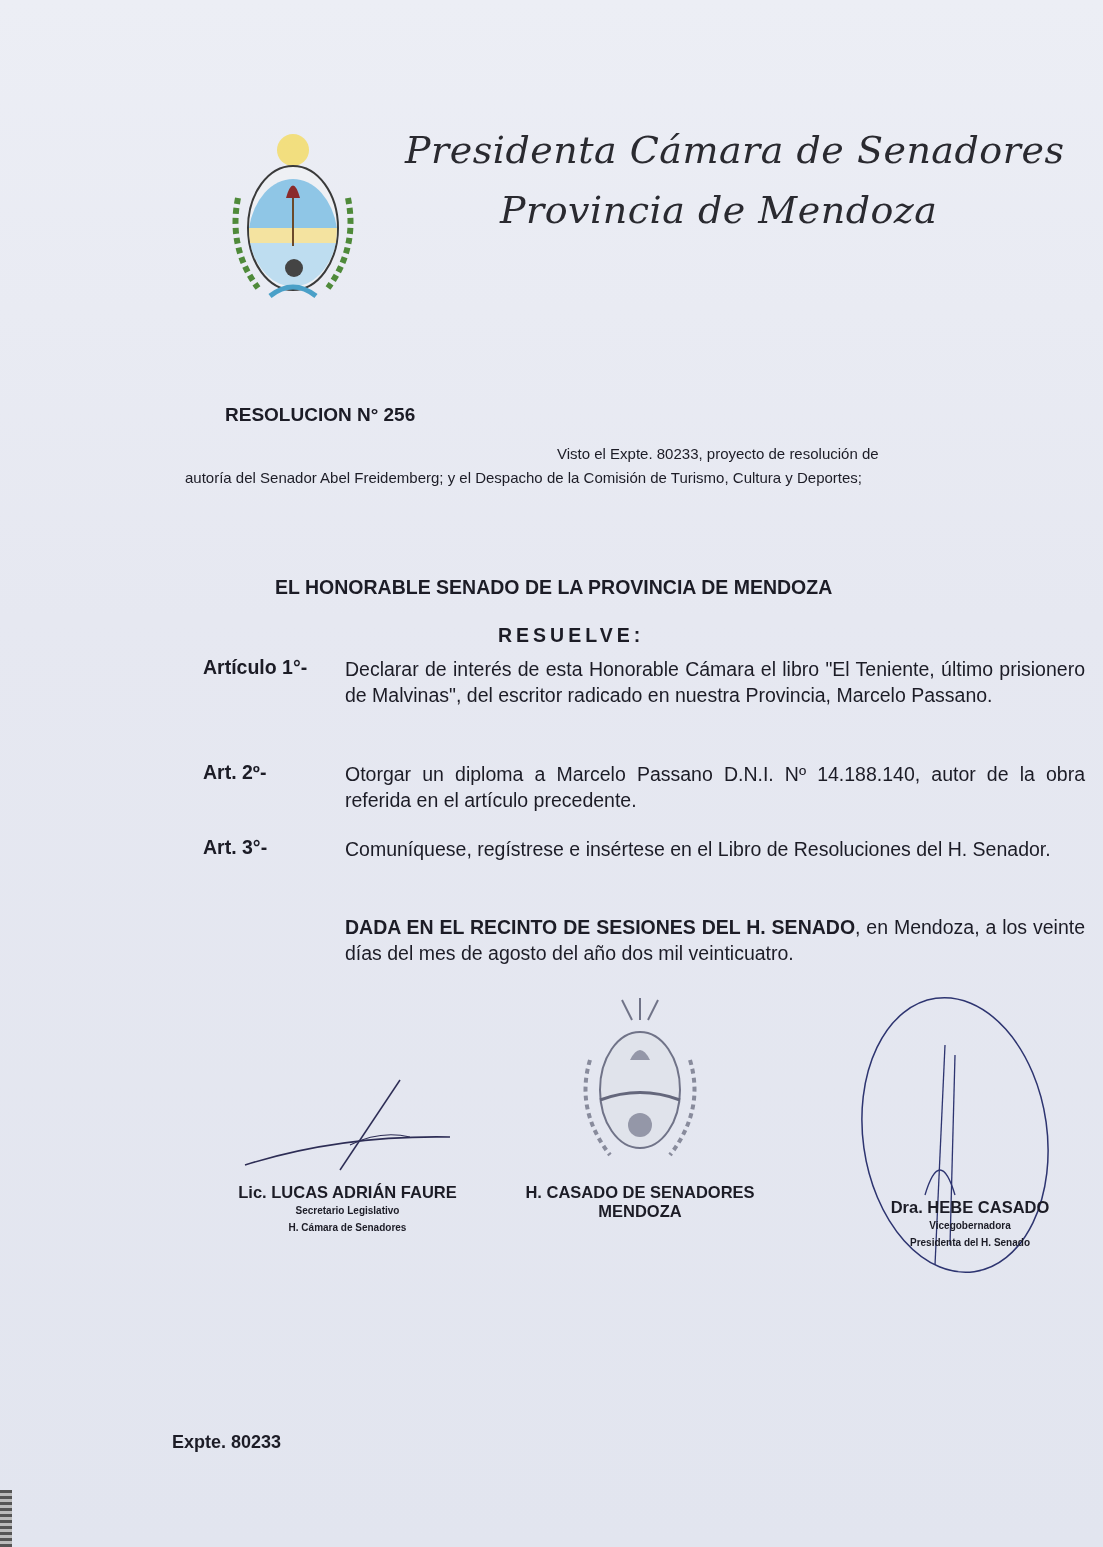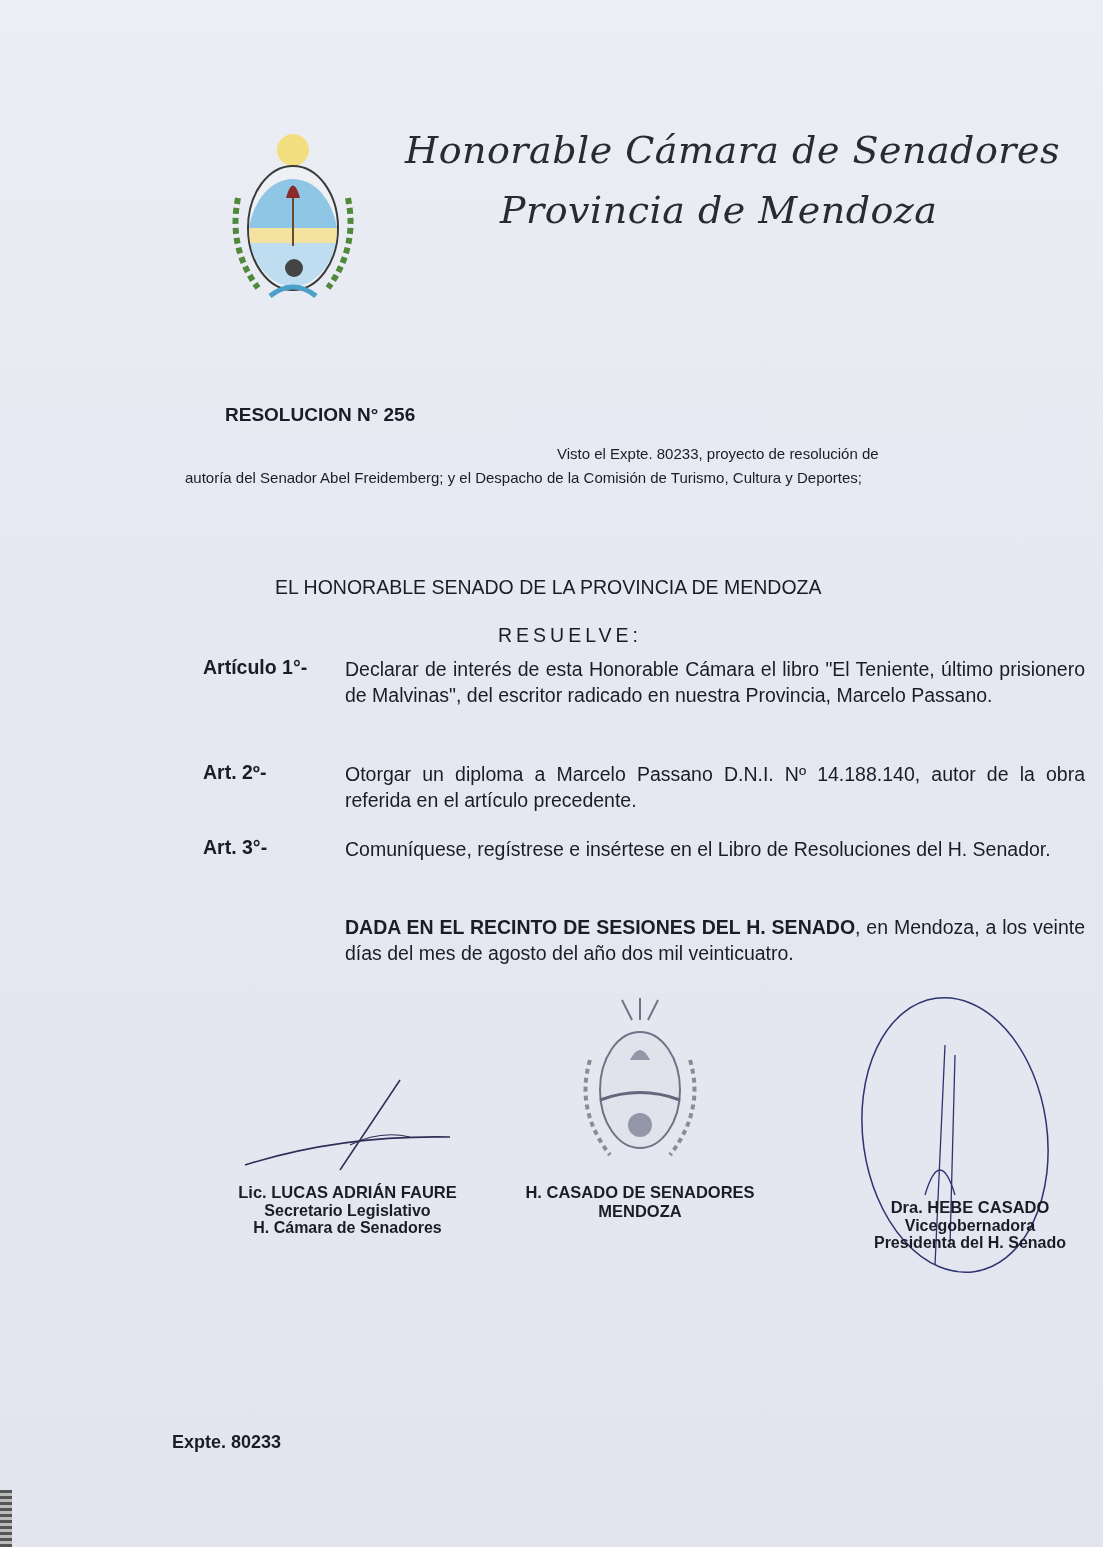--- a/index.html
+++ b/index.html
@@ -13,28 +13,28 @@
   .hdr-title {
     font-family: "DejaVu Serif", serif; font-style: italic; color: #2a2a30;
     font-size: 38px; letter-spacing: 0.5px; white-space: nowrap;
   }
   .hdr1 { left: 405px; top: 128px; }
   .hdr2 { left: 500px; top: 188px; }
   .resno { left: 185px; top: 404px; font-weight: bold; font-size: 19px; margin-left: 40px; }
   .para { font-size: 15px; line-height: 24px; }
   .visto { left: 557px; top: 442px; }
   .cont { left: 185px; top: 466px; width: 868px; text-align: justify; }
-  .center-bold { font-weight: normal; font-size: 19.5px; }
+  .center-bold { font-weight: bold; font-size: 19.5px; }
   .senado { left: 275px; top: 576px; }
   .resuelve { left: 498px; top: 624px; letter-spacing: 4px; }
   .art-label { font-weight: bold; font-size: 19.5px; left: 187px; margin-left: 16px; }
   .art-body { left: 315px; width: 740px; text-align: justify; font-size: 19.5px; line-height: 26px; margin-left: 30px; }
   .sig-block { text-align: center; font-weight: bold; }
   .sig-name { font-size: 16.5px; }
-  .sig-sub { font-size: 16px; line-height: 17px; }
+  .sig-sub { font-size: 10px; line-height: 17px; }
   .expte { left: 172px; top: 1432px; font-weight: bold; font-size: 18px; }
   .qr-strip { left: 0; top: 1490px; width: 12px; height: 57px; background: repeating-linear-gradient(180deg,#555 0 3px,#bbb 3px 6px); }
 </style>
 </head>
 <body>
 
 <div class="abs crest">
   <svg width="150" height="180" viewBox="0 0 150 180">
     <circle cx="75" cy="22" r="16" fill="#f3dc6a" opacity="0.85"></circle>
     <path d="M20 70 Q10 120 40 160" stroke="#4f8a3a" stroke-width="6" fill="none" stroke-dasharray="6 4"></path>
@@ -42,21 +42,21 @@
     <ellipse cx="75" cy="100" rx="45" ry="62" fill="#eef0f4" stroke="#3a3a3a" stroke-width="2"></ellipse>
     <path d="M31 100 A45 62 0 0 1 119 100 Z" fill="#8fc6e6"></path>
     <path d="M31 100 L119 100 L118 115 L32 115 Z" fill="#f4e3a0"></path>
     <path d="M32 115 L118 115 A45 62 0 0 1 32 115 Z" fill="#9fd0ec" opacity="0.6"></path>
     <path d="M68 70 Q75 45 82 70 Z" fill="#8b2b2b"></path>
     <line x1="75" y1="70" x2="75" y2="118" stroke="#6b4a2a" stroke-width="2"></line>
     <circle cx="76" cy="140" r="9" fill="#444"></circle>
     <path d="M52 168 Q75 150 98 168" stroke="#4aa0c8" stroke-width="5" fill="none"></path>
   </svg>
 </div>
-<div class="abs hdr-title hdr1">Honorable Cámara de Senadores</div>
+<div class="abs hdr-title hdr1">Presidenta Cámara de Senadores</div>
 <div class="abs hdr-title hdr2">Provincia de Mendoza</div>
 
 <div class="abs resno">RESOLUCION N° 256</div>
 <div class="abs para visto">Visto el Expte. 80233, proyecto de resolución de</div>
 <div class="abs para cont">autoría del Senador Abel Freidemberg; y el Despacho de la Comisión de Turismo, Cultura y Deportes;</div>
 
 <div class="abs center-bold senado">EL HONORABLE SENADO DE LA PROVINCIA DE MENDOZA</div>
 <div class="abs center-bold resuelve">RESUELVE:</div>
 
 <div class="abs art-label" style="top:656px">Artículo 1°-</div>

